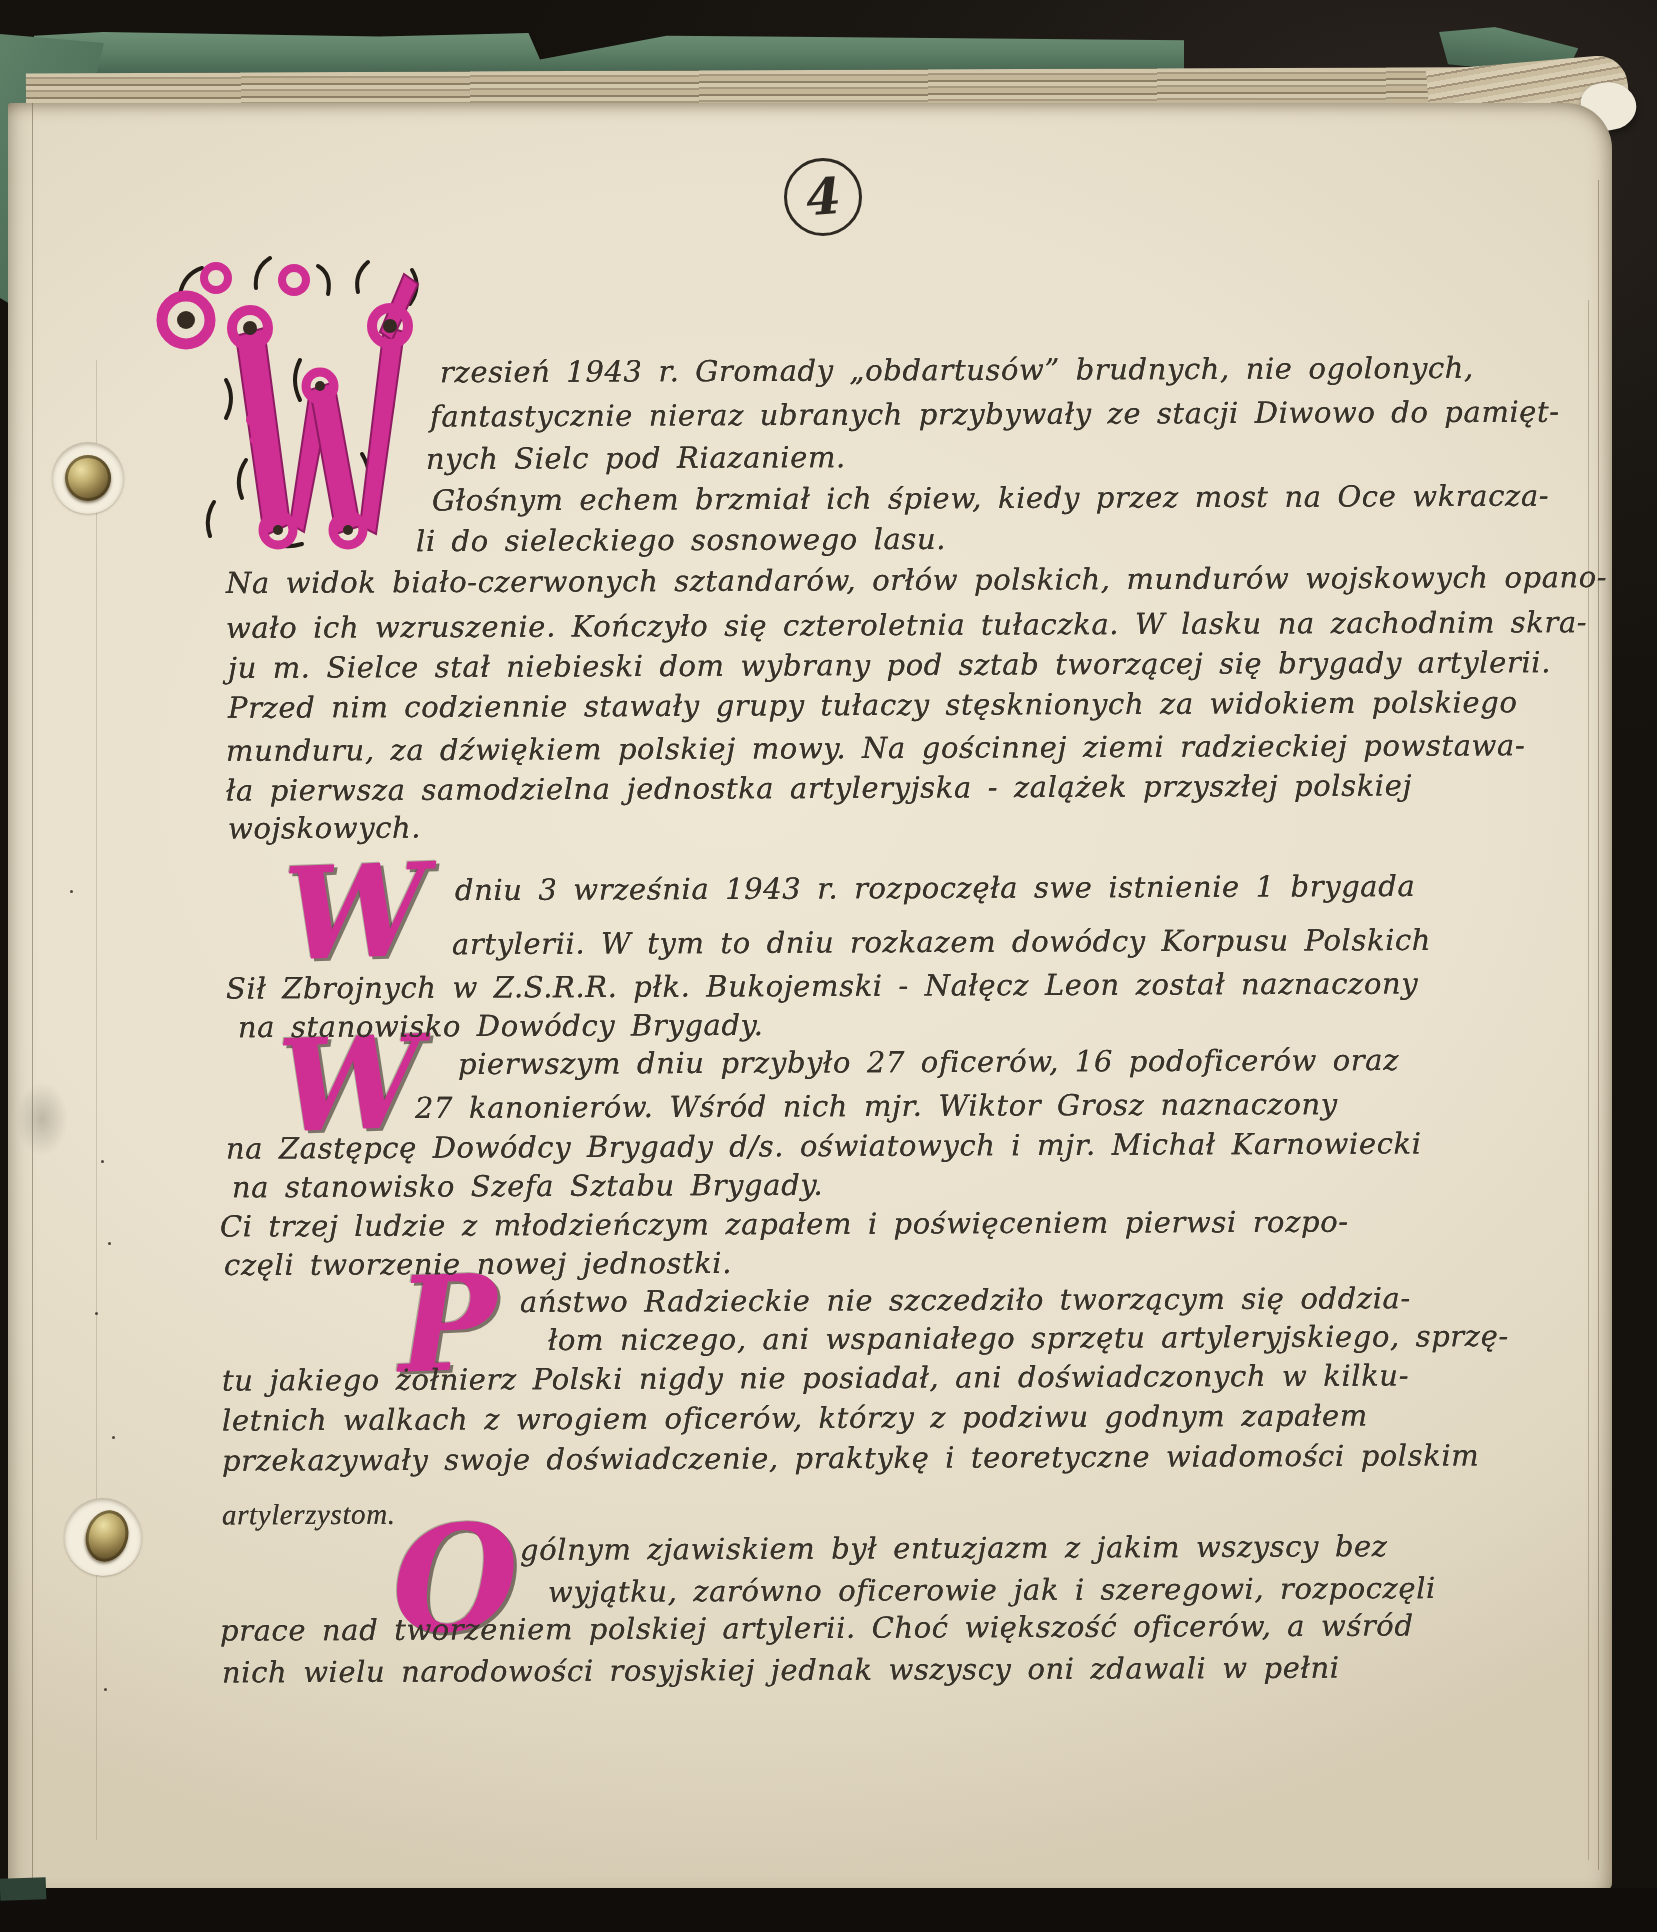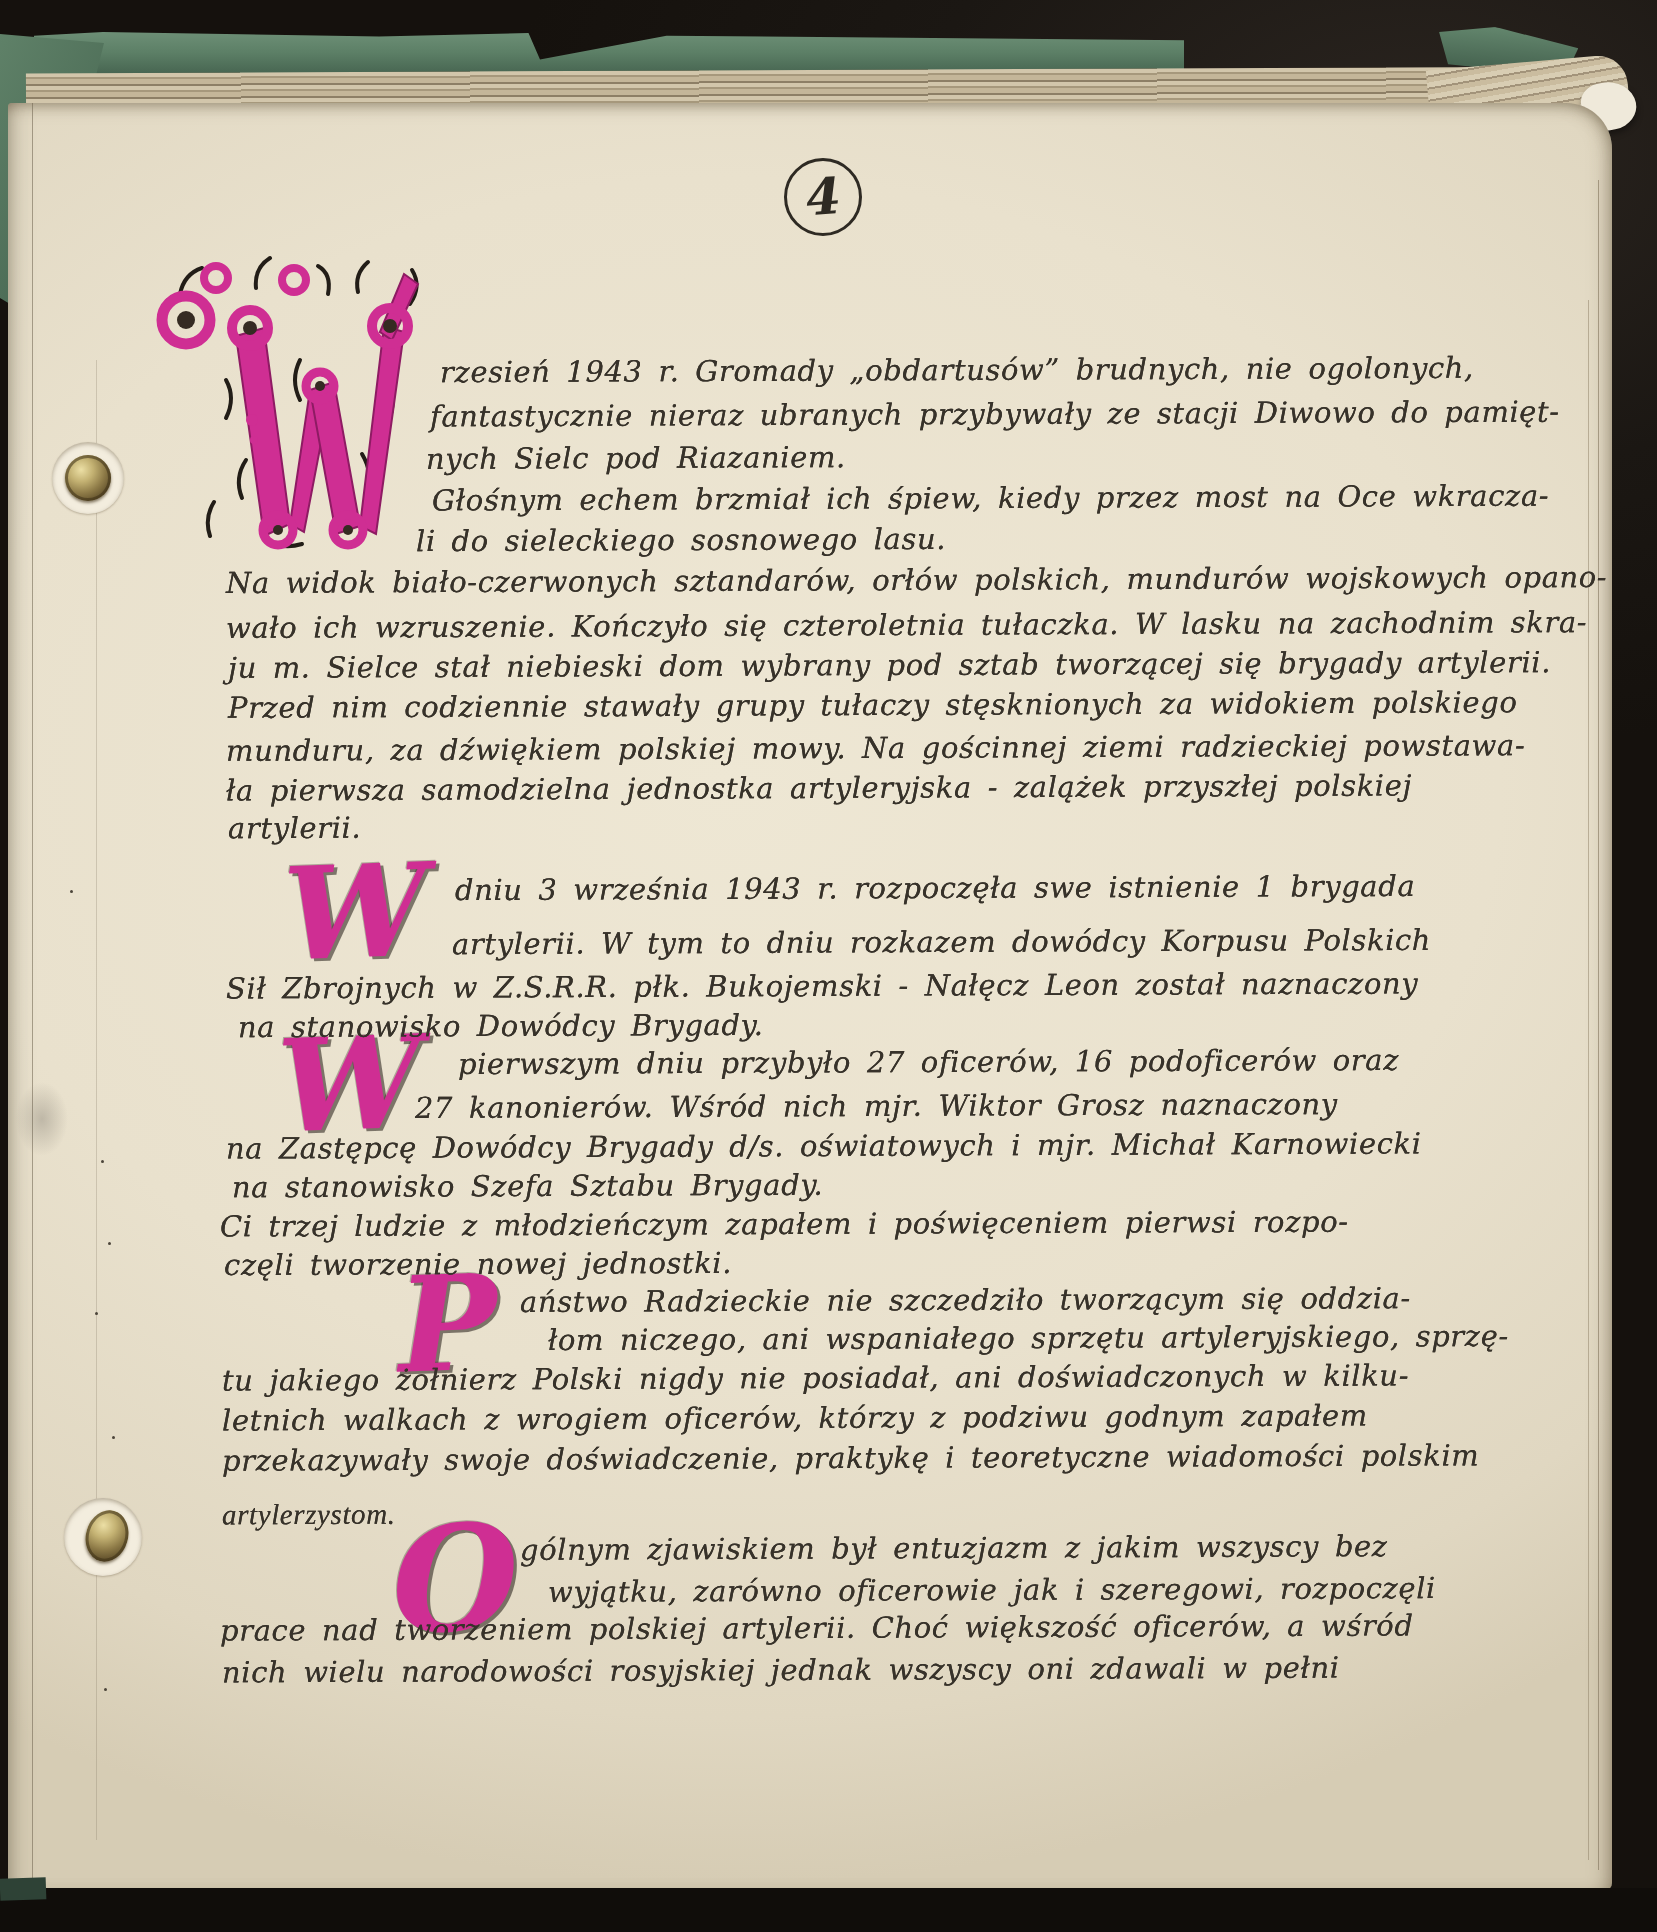--- a/index.html
+++ b/index.html
@@ -181,21 +181,21 @@
   <div class="hl" style="top:394px;left:430px;">fantastycznie nieraz ubranych przybywały ze stacji Diwowo do pamięt-</div>
   <div class="hl" style="top:438px;left:426px;">nych Sielc pod Riazaniem.</div>
   <div class="hl" style="top:478px;left:432px;">Głośnym echem brzmiał ich śpiew, kiedy przez most na Oce wkracza-</div>
   <div class="hl" style="top:520px;left:416px;">li do sieleckiego sosnowego lasu.</div>
   <div class="hl" style="top:560px;left:226px;">Na widok biało-czerwonych sztandarów, orłów polskich, mundurów wojskowych opano-</div>
   <div class="hl" style="top:605px;left:226px;">wało ich wzruszenie. Kończyło się czteroletnia tułaczka. W lasku na zachodnim skra-</div>
   <div class="hl" style="top:645px;left:228px;">ju m. Sielce stał niebieski dom wybrany pod sztab tworzącej się brygady artylerii.</div>
   <div class="hl" style="top:685px;left:228px;">Przed nim codziennie stawały grupy tułaczy stęsknionych za widokiem polskiego</div>
   <div class="hl" style="top:728px;left:226px;">munduru, za dźwiękiem polskiej mowy. Na gościnnej ziemi radzieckiej powstawa-</div>
   <div class="hl" style="top:768px;left:226px;">ła pierwsza samodzielna jednostka artyleryjska - zalążek przyszłej polskiej</div>
-  <div class="hl" style="top:808px;left:228px;">artylerii.</div>
+  <div class="hl" style="top:808px;left:228px;">wojskowych.</div>
   <div class="hl" style="top:868px;left:455px;">dniu 3 września 1943 r. rozpoczęła swe istnienie 1 brygada</div>
   <div class="hl" style="top:922px;left:452px;">artylerii. W tym to dniu rozkazem dowódcy Korpusu Polskich</div>
   <div class="hl" style="top:966px;left:226px;">Sił Zbrojnych w Z.S.R.R. płk. Bukojemski - Nałęcz Leon został naznaczony</div>
   <div class="hl" style="top:1006px;left:238px;">na stanowisko Dowódcy Brygady.</div>
   <div class="hl" style="top:1042px;left:458px;">pierwszym dniu przybyło 27 oficerów, 16 podoficerów oraz</div>
   <div class="hl" style="top:1086px;left:415px;">27 kanonierów. Wśród nich mjr. Wiktor Grosz naznaczony</div>
   <div class="hl" style="top:1126px;left:226px;">na Zastępcę Dowódcy Brygady d/s. oświatowych i mjr. Michał Karnowiecki</div>
   <div class="hl" style="top:1166px;left:232px;">na stanowisko Szefa Sztabu Brygady.</div>
   <div class="hl" style="top:1204px;left:220px;">Ci trzej ludzie z młodzieńczym zapałem i poświęceniem pierwsi rozpo-</div>
   <div class="hl" style="top:1244px;left:224px;">częli tworzenie nowej jednostki.</div>

